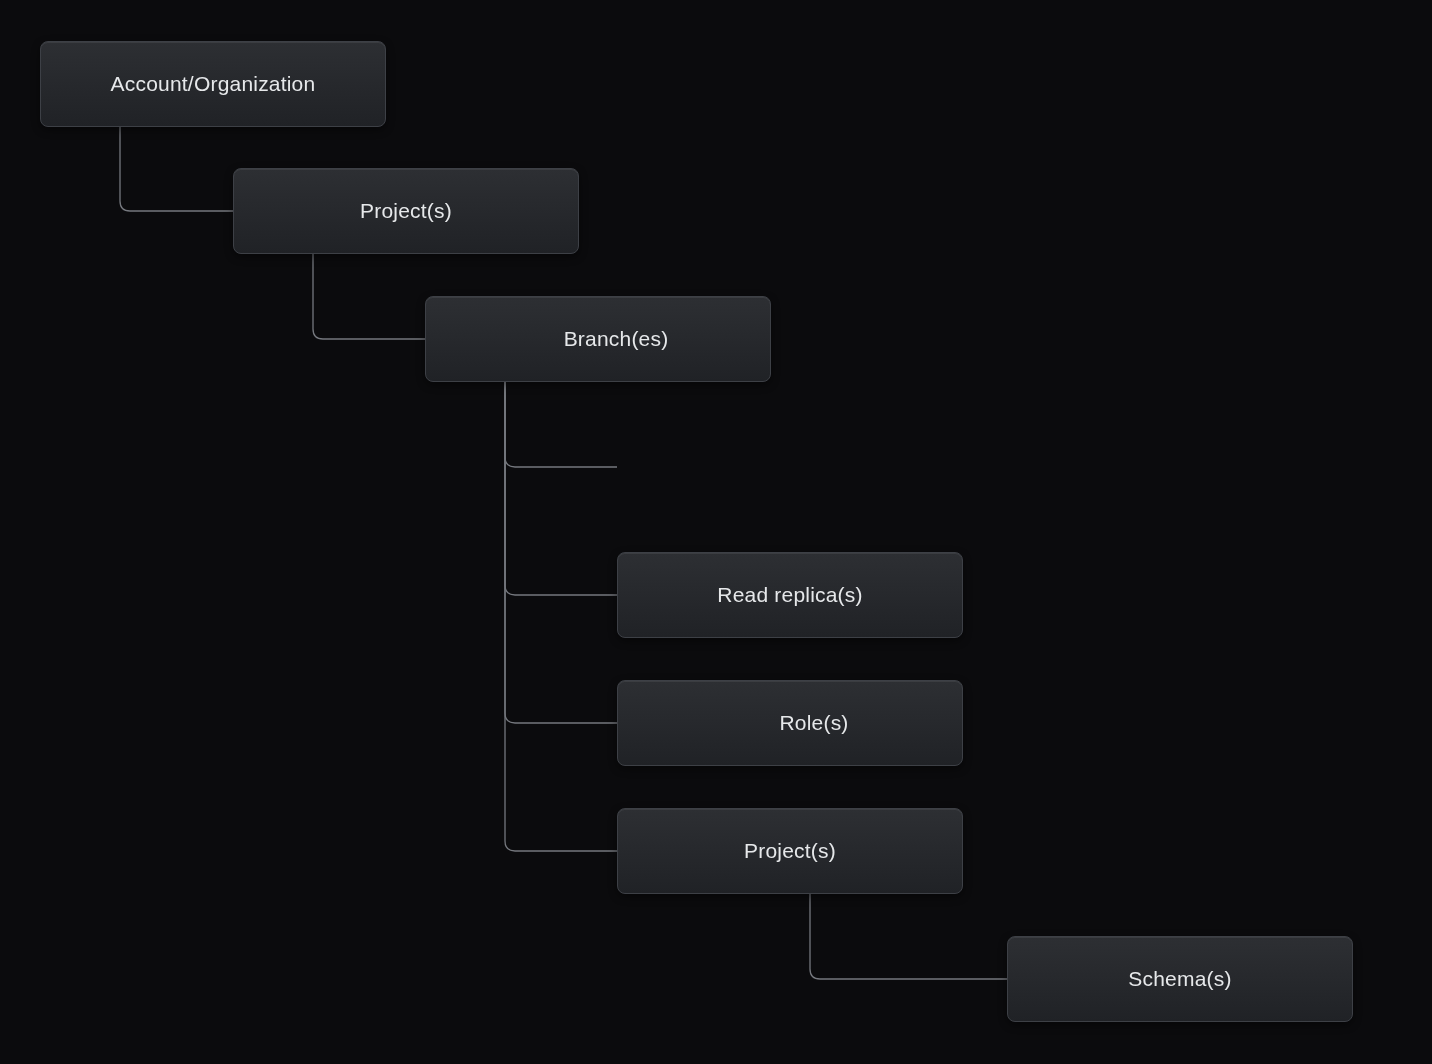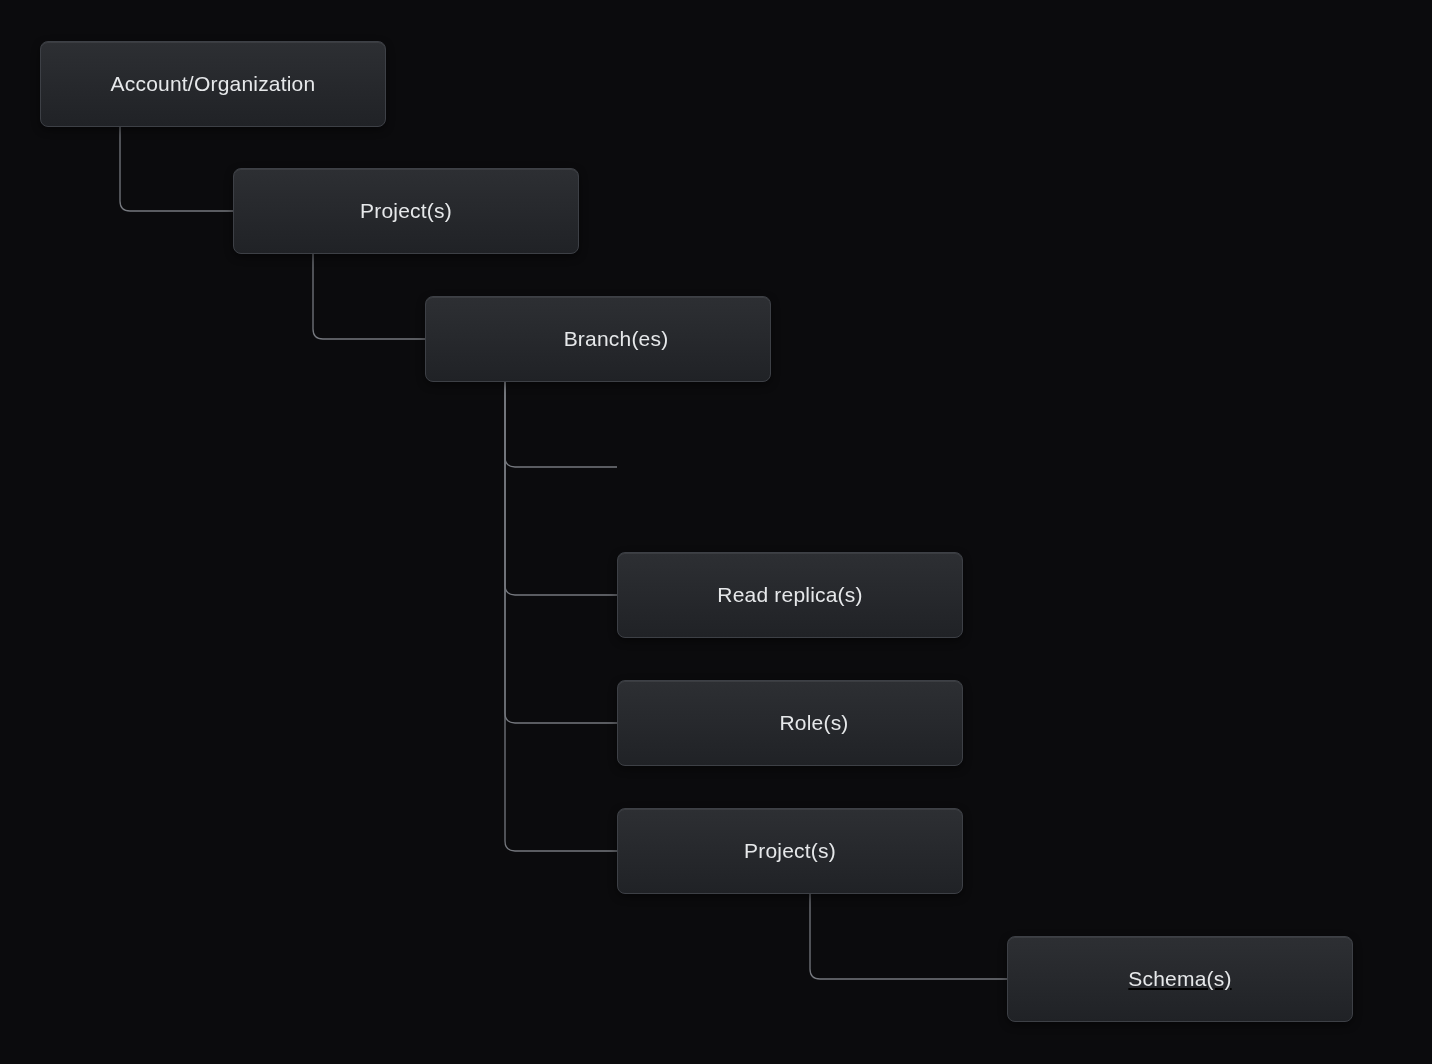--- a/index.html
+++ b/index.html
@@ -49,21 +49,21 @@
     letter-spacing: 0.2px;
     white-space: nowrap;
   }
   #node-account       { left:   40px; top:  41px; }
   #node-projects      { left:  233px; top: 168px; }
   #node-branches      { left:  425px; top: 296px; padding-left: 36px; }
   #node-rw-compute    { left:  617px; top: 424px; }
   #node-read-replicas { left:  617px; top: 552px; }
   #node-roles         { left:  617px; top: 680px; padding-left: 48px; }
   #node-databases     { left:  617px; top: 808px; }
-  #node-schemas       { left: 1007px; top: 936px; text-decoration: underline; }
+  #node-schemas       { left: 1007px; top: 936px; }
 </style>
 </head>
 <body>
 
 <div class="stage">
 
   <svg class="connectors" viewBox="0 0 1432 1064" xmlns="http://www.w3.org/2000/svg">
     <path class="connector" d="M 120 127 L 120 201 Q 120 211 130 211 L 233 211"></path>
     <path class="connector" d="M 313 254 L 313 329 Q 313 339 323 339 L 425 339"></path>
     <path class="connector" d="M 505 382 L 505 457 Q 505 467 515 467 L 617 467"></path>

